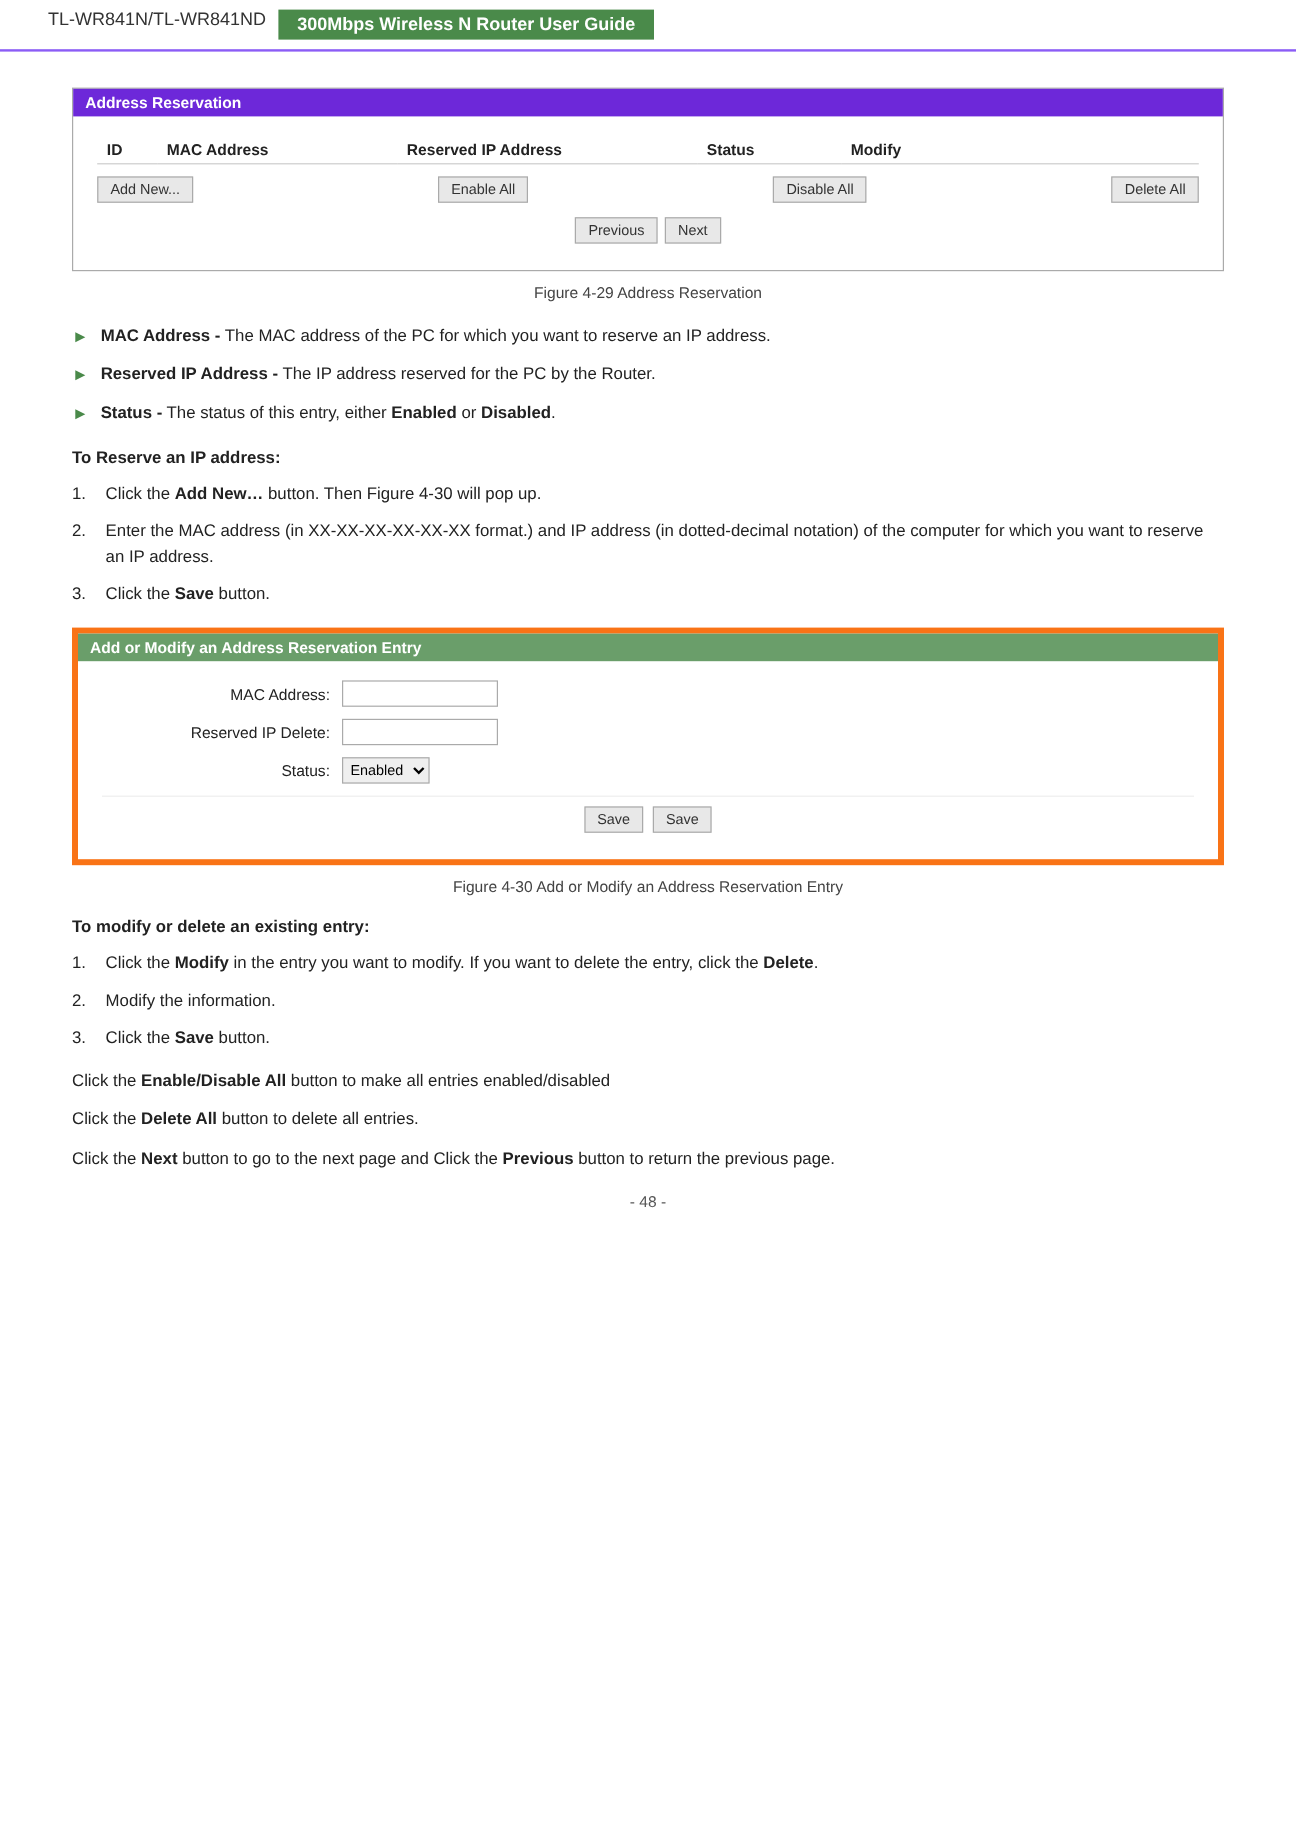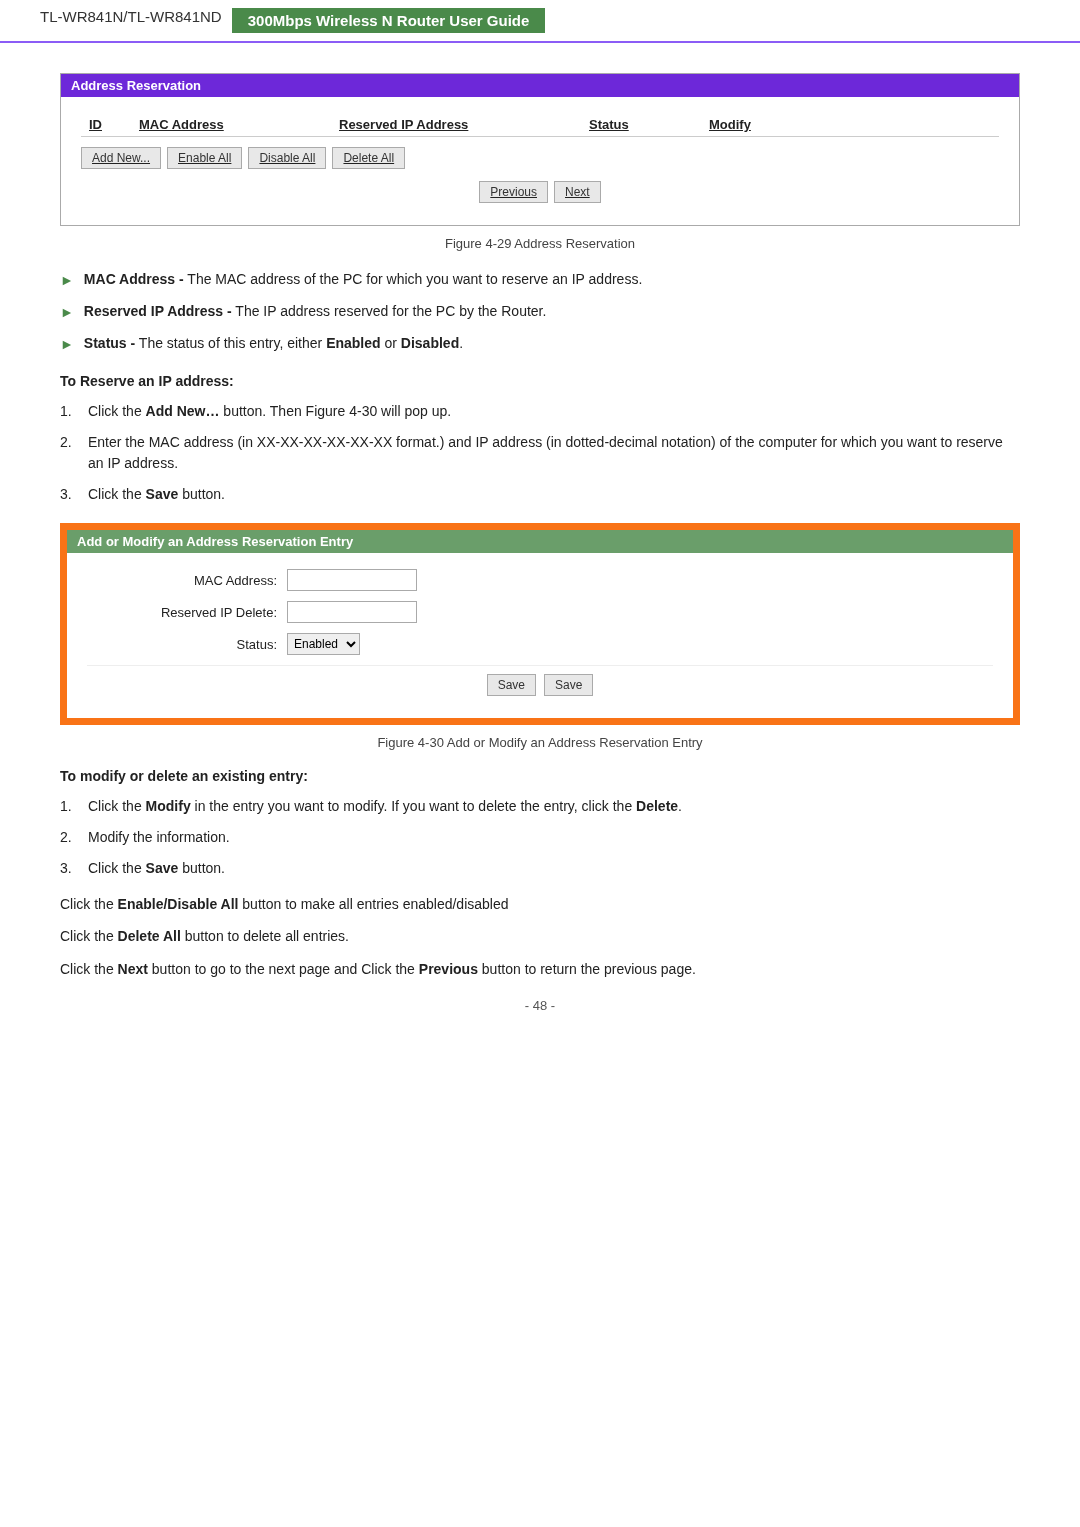--- a/index.html
+++ b/index.html
@@ -48,37 +48,37 @@
     }
     .figure-box-title {
       background: #6d28d9;
       color: #fff;
       font-size: 13px;
       font-weight: bold;
       padding: 4px 10px;
     }
     .table-area {
       padding: 16px 20px 12px 20px;
-      text-decoration: underline;
     }
     .res-table {
       width: 100%;
       border-collapse: collapse;
     }
     .res-table th {
       font-size: 13px;
       font-weight: bold;
       text-align: left;
       padding: 4px 8px;
       border-bottom: 1px solid #ccc;
     }
     .button-row {
       padding: 10px 0 6px 0;
       display: flex;
       gap: 6px;
+      justify-content: space-between;
     }
     .btn {
       background: #e8e8e8;
       border: 1px solid #aaa;
       padding: 3px 10px;
       font-size: 12px;
       cursor: pointer;
       color: #333;
     }
     .nav-row {
@@ -138,21 +138,21 @@
       line-height: 1.5;
     }
     .num-label {
       min-width: 28px;
       flex-shrink: 0;
       font-size: 14px;
     }
 
     
     .form-box {
-      border: 7px solid #f97316;
+      border: 5px solid #f97316;
       margin: 18px 0 10px 0;
       background: #fff;
     }
     .form-box-title {
       background: #6a9e6a;
       color: #fff;
       font-size: 13px;
       font-weight: bold;
       padding: 4px 10px;
     }

